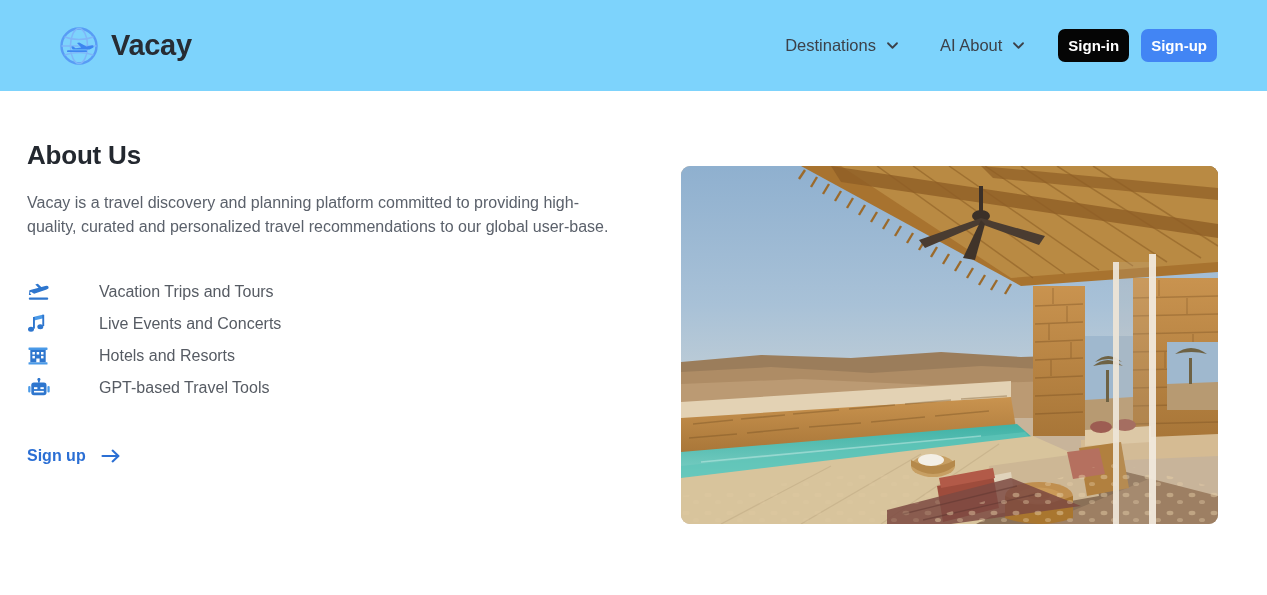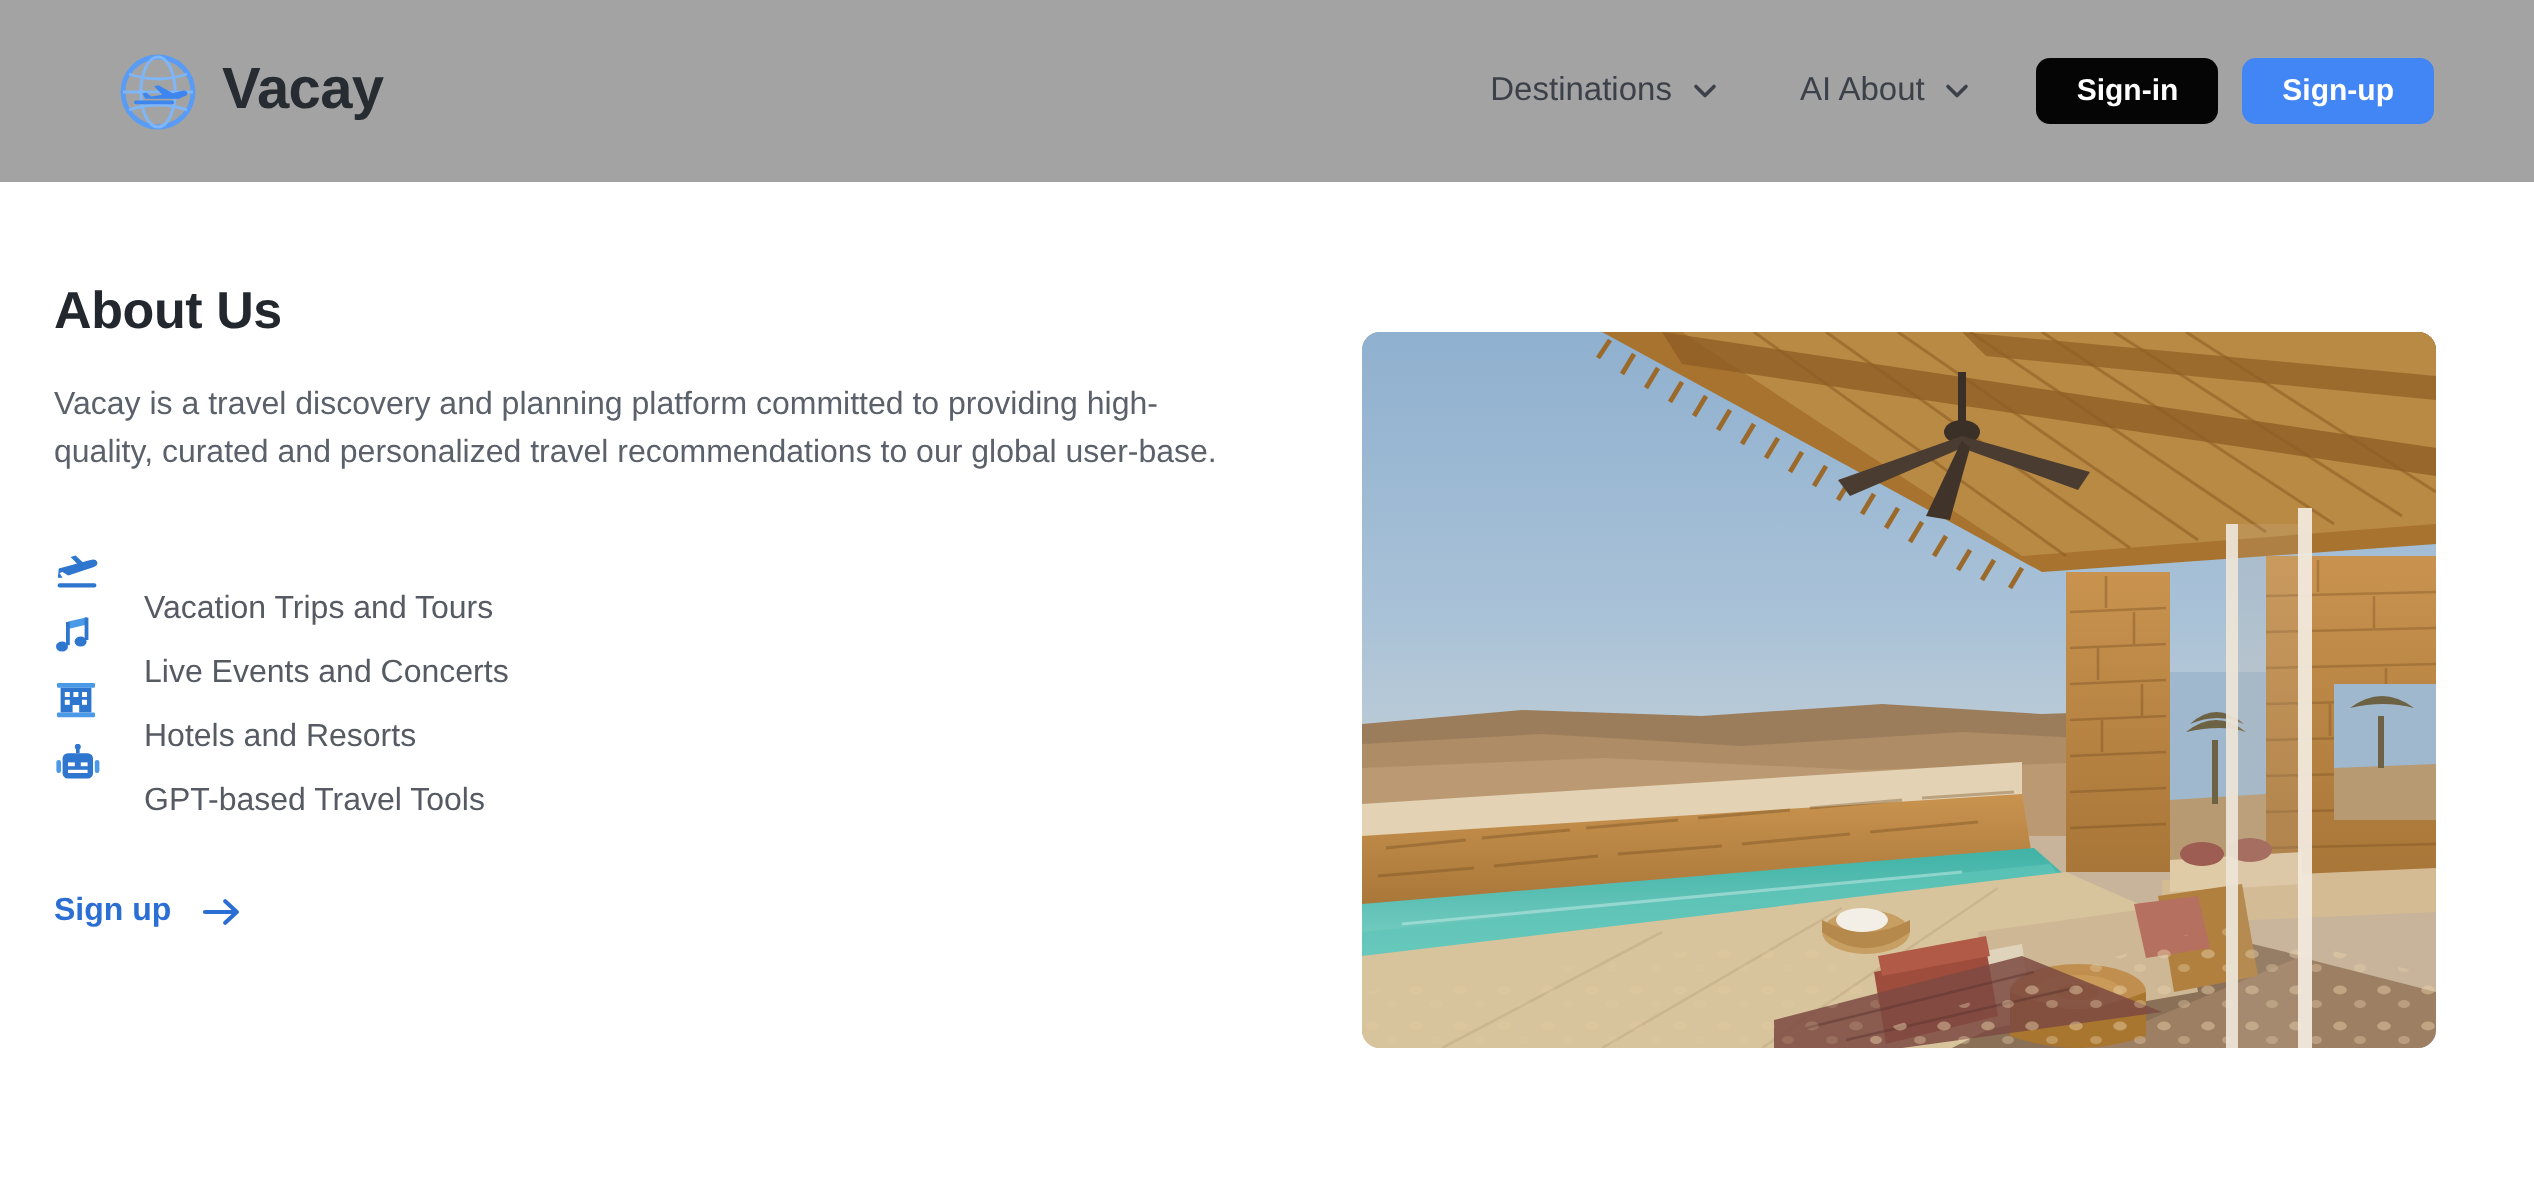--- a/index.html
+++ b/index.html
@@ -20,21 +20,21 @@
   }
 
   
   .header {
     position: absolute;
     top: 0; left: 0;
     width: 1267px;
     height: 91px;
     display: flex;
     align-items: center;
-    background: #a3a3a3;
+    background: #7dd3fc;
   }
 
   .brand {
     display: flex;
     align-items: center;
     gap: 10px;
     margin-left: 57px;
   }
   .brand-logo { width: 44px; height: 44px; display: block; flex: 0 0 auto; }
   .brand-name {
@@ -70,21 +70,21 @@
     gap: 12px;
     margin-right: 50px;
   }
   .btn {
     border: none;
     border-radius: 7px;
     font-family: "Liberation Sans", sans-serif;
     font-size: 15px;
     font-weight: 700;
     color: #ffffff;
-    padding: 0 20px;
+    padding: 0 10px;
     height: 33px;
     line-height: 33px;
     cursor: pointer;
     white-space: nowrap;
   }
   .btn-signin { background: #050505; }
   .btn-signup { background: #4285f4; }
 
   
   .main {
@@ -113,23 +113,23 @@
     font-size: 16px;
     line-height: 24px;
     color: #5b616b;
     width: 588px;
     margin-bottom: 37px;
   }
 
   .features { list-style: none; }
   .feature {
     display: flex;
+    align-items: center;
     height: 32px;
     gap: 0;
-    flex-direction: column;
   }
   .feature-icon {
     width: 26px;
     height: 20px;
     flex: 0 0 auto;
     display: flex;
     align-items: center;
     justify-content: flex-start;
     margin-left: 1px;
   }

